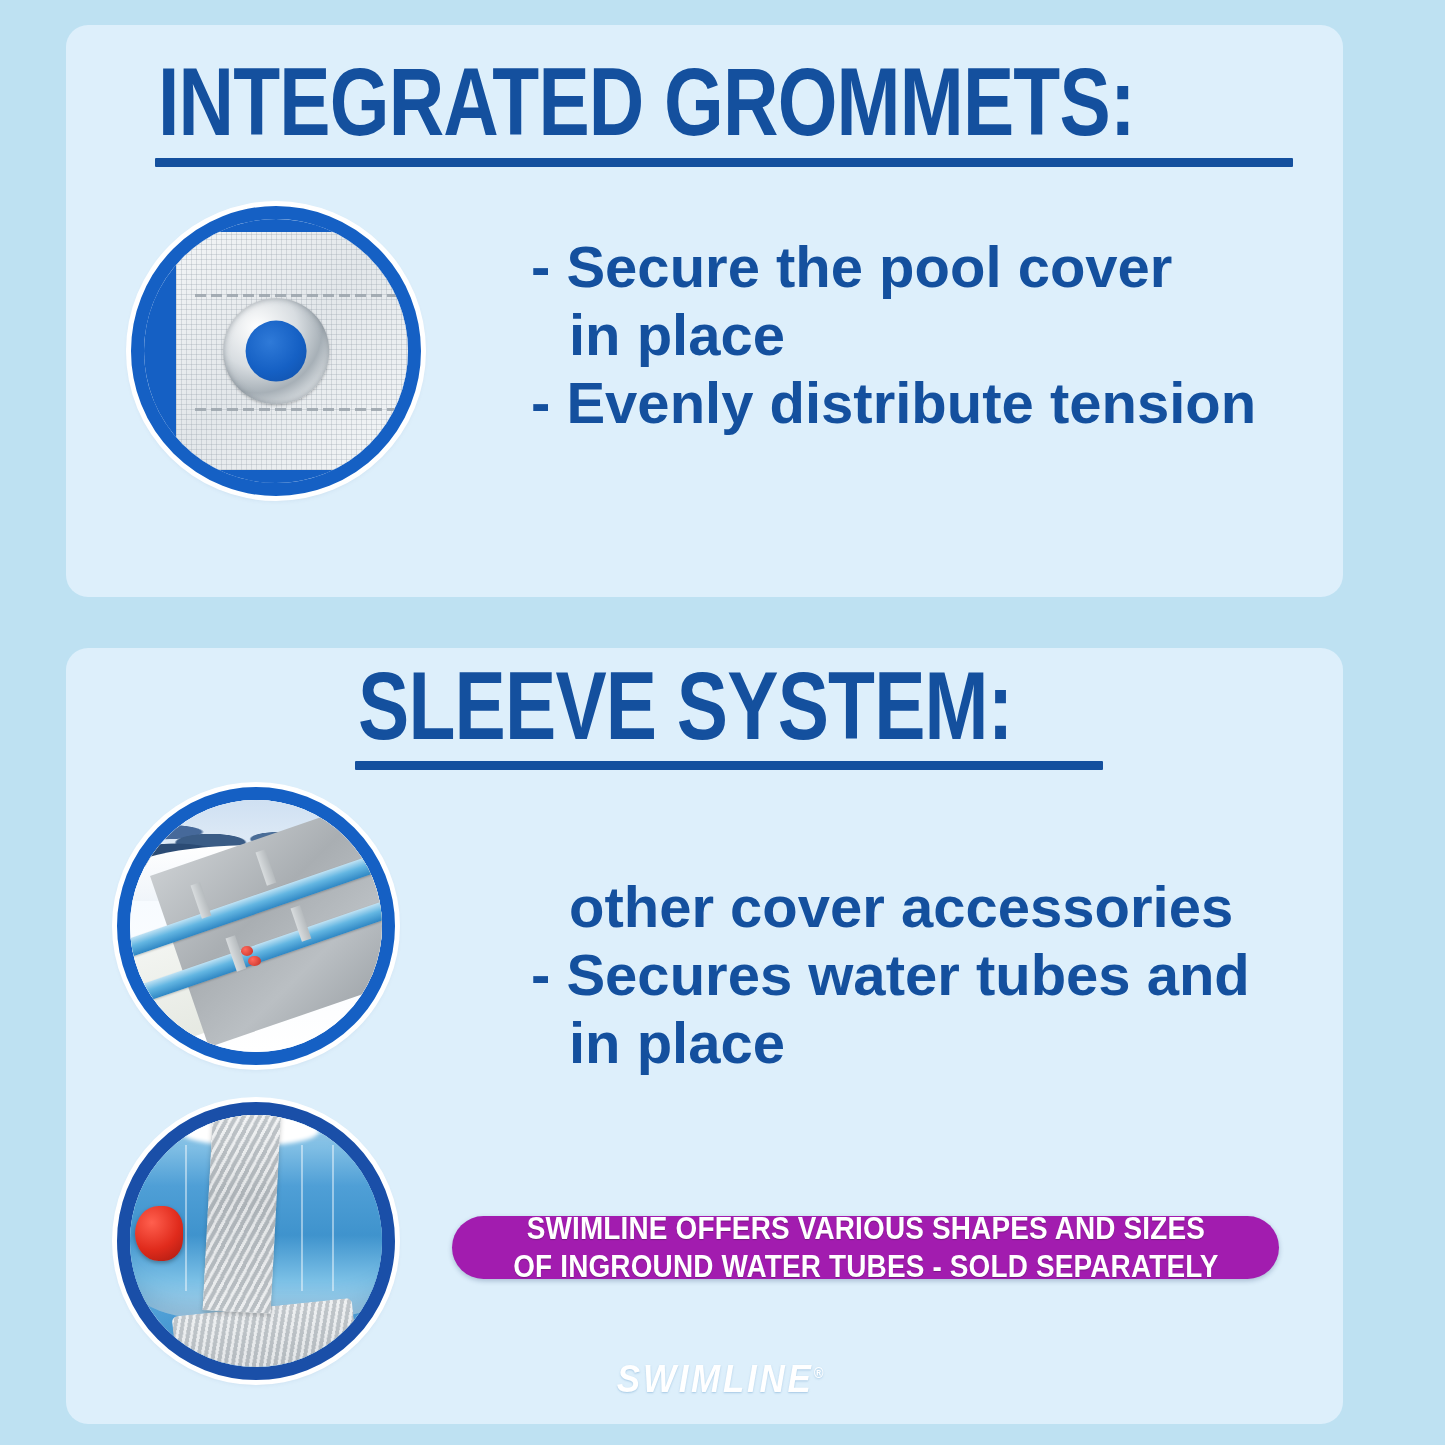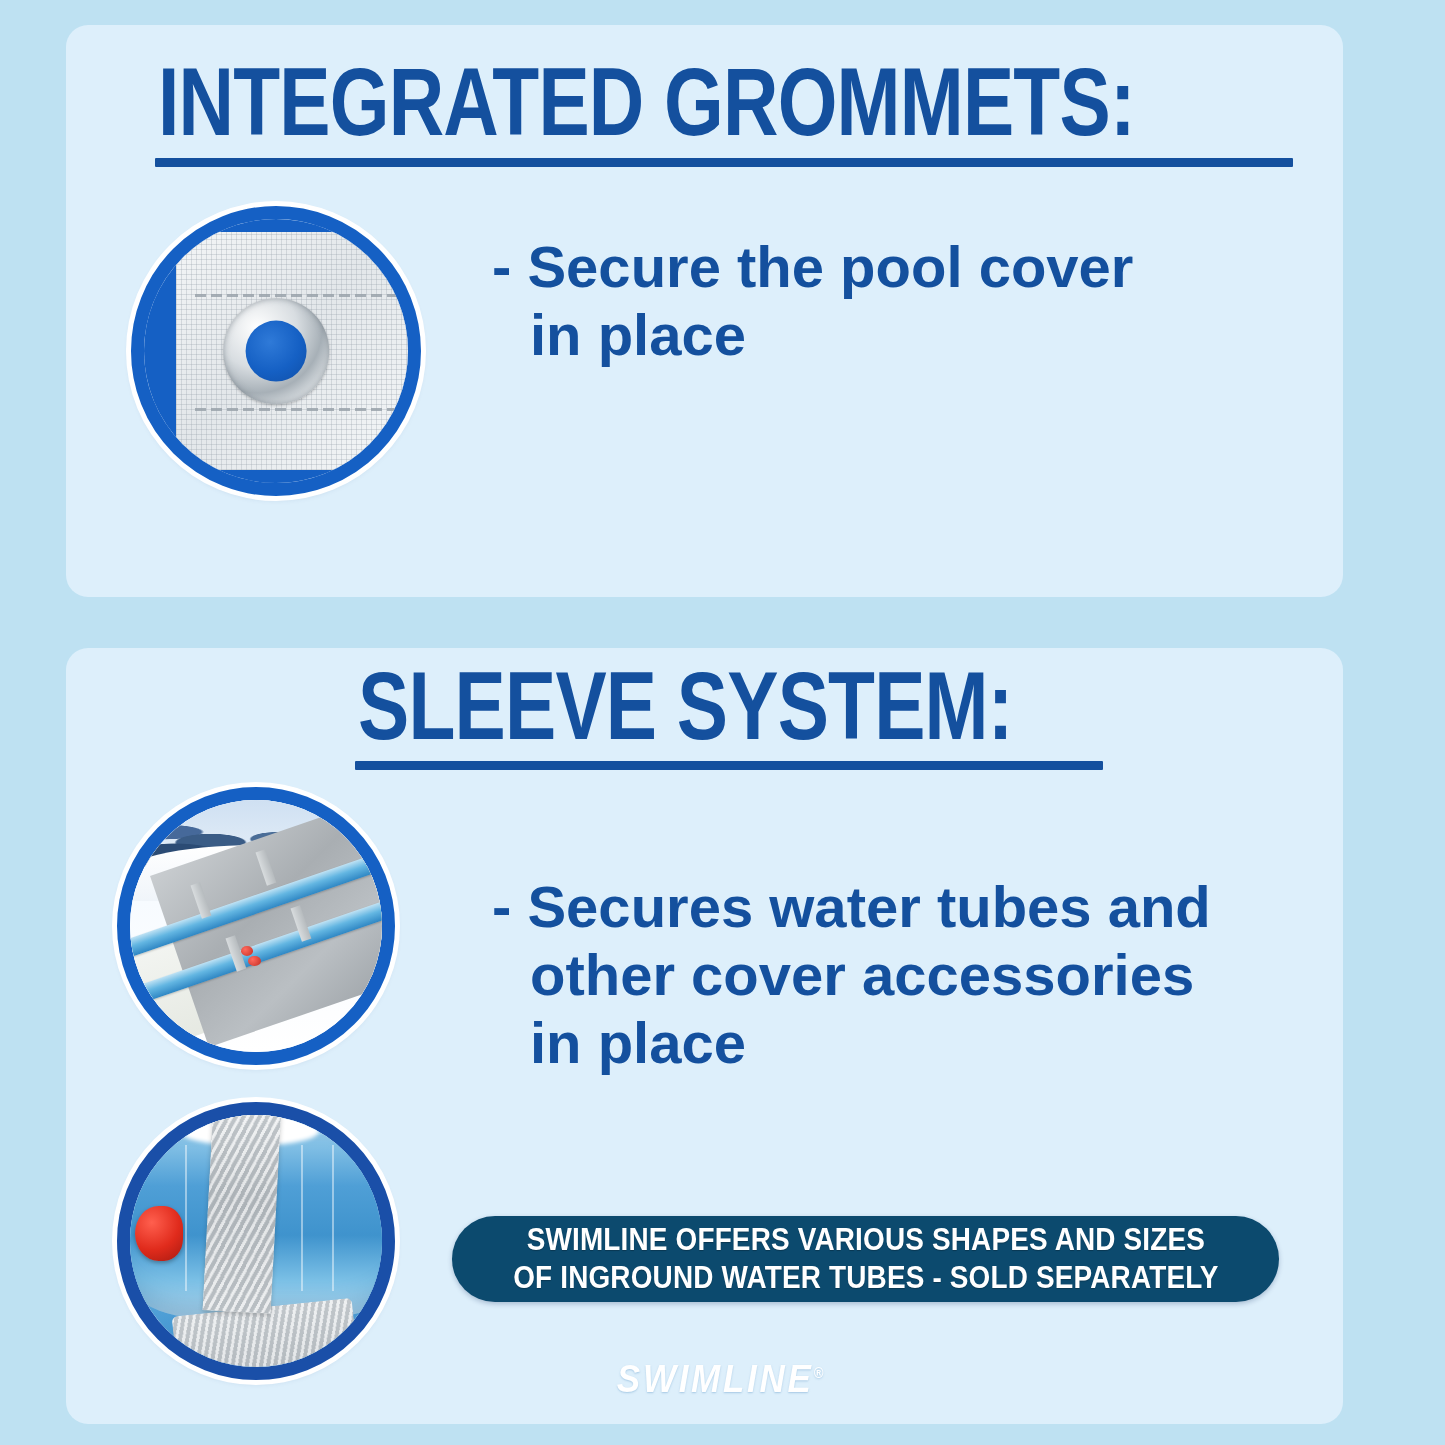--- a/index.html
+++ b/index.html
@@ -57,21 +57,21 @@
   #rule-grommets { left: 155px; top: 158px; width: 1138px; }
   #rule-sleeve   { left: 355px; top: 761px; width: 748px; }
 
   
   .bullets {
     position: absolute;
     color: #14509e;
     font-weight: 700;
     line-height: 1.17;
   }
-  .bullet-line { white-space: nowrap; }
+  .bullet-line { white-space: nowrap; margin-left: 39px; }
   .bullet-line.indent { padding-left: 38px; }
 
   #bullets-grommets {
     left: 492px;
     top: 233px;
     font-size: 58px;
   }
   #bullets-sleeve {
     left: 492px;
     top: 873px;
@@ -241,22 +241,22 @@
     border-radius: 0 0 40% 40%;
     filter: blur(2px);
   }
 
   
   #promo-banner {
     position: absolute;
     left: 452px;
     top: 1216px;
     width: 827px;
-    height: 86px;
-    background: #0c4a6e;
+    height: 63px;
+    background: #a21caf;
     border-radius: 43px;
     display: flex;
     flex-direction: column;
     align-items: center;
     justify-content: center;
     box-shadow: 0 2px 5px rgba(10,40,90,.25);
   }
   .promo-line {
     color: #ffffff;
     font-weight: 700;
@@ -306,20 +306,21 @@
     </div>
     <div class="grommet-ring">
       <div class="grommet-hole"></div>
     </div>
   </div>
 </div>
 
 <div class="bullets" id="bullets-grommets">
   <div class="bullet-line">- Secure the pool cover</div>
   <div class="bullet-line indent">in place</div>
+  <div class="bullet-line">- Evenly distribute tension</div>
 </div>
 
 <div class="panel" id="panel-sleeve"></div>
 
 <div class="heading" id="heading-sleeve">SLEEVE SYSTEM:</div>
 <div class="heading-rule" id="rule-sleeve"></div>
 
 <div class="photo-circle" id="photo-sleeve">
   <div class="photo-inner">
     <div class="sleeve-sky"></div>
@@ -332,22 +333,22 @@
     <div class="sleeve-strap" style="left:26%; top:33%;"></div>
     <div class="sleeve-strap" style="left:52%; top:20%;"></div>
     <div class="sleeve-strap" style="left:40%; top:54%;"></div>
     <div class="sleeve-strap" style="left:66%; top:42%;"></div>
     <div class="tube-cap" style="left:44%; top:58%;"></div>
     <div class="tube-cap" style="left:47%; top:62%;"></div>
   </div>
 </div>
 
 <div class="bullets" id="bullets-sleeve">
+  <div class="bullet-line indent">other cover accessories</div>
   <div class="bullet-line">- Secures water tubes and</div>
-  <div class="bullet-line indent">other cover accessories</div>
   <div class="bullet-line indent">in place</div>
 </div>
 
 <div class="photo-circle" id="photo-tube">
   <div class="photo-inner">
     <div class="tube-bg"></div>
     <div class="tube-body"></div>
     <div class="tube-top-light"></div>
     <div class="tube-crease" style="left:22%;"></div>
     <div class="tube-crease" style="left:68%;"></div>

